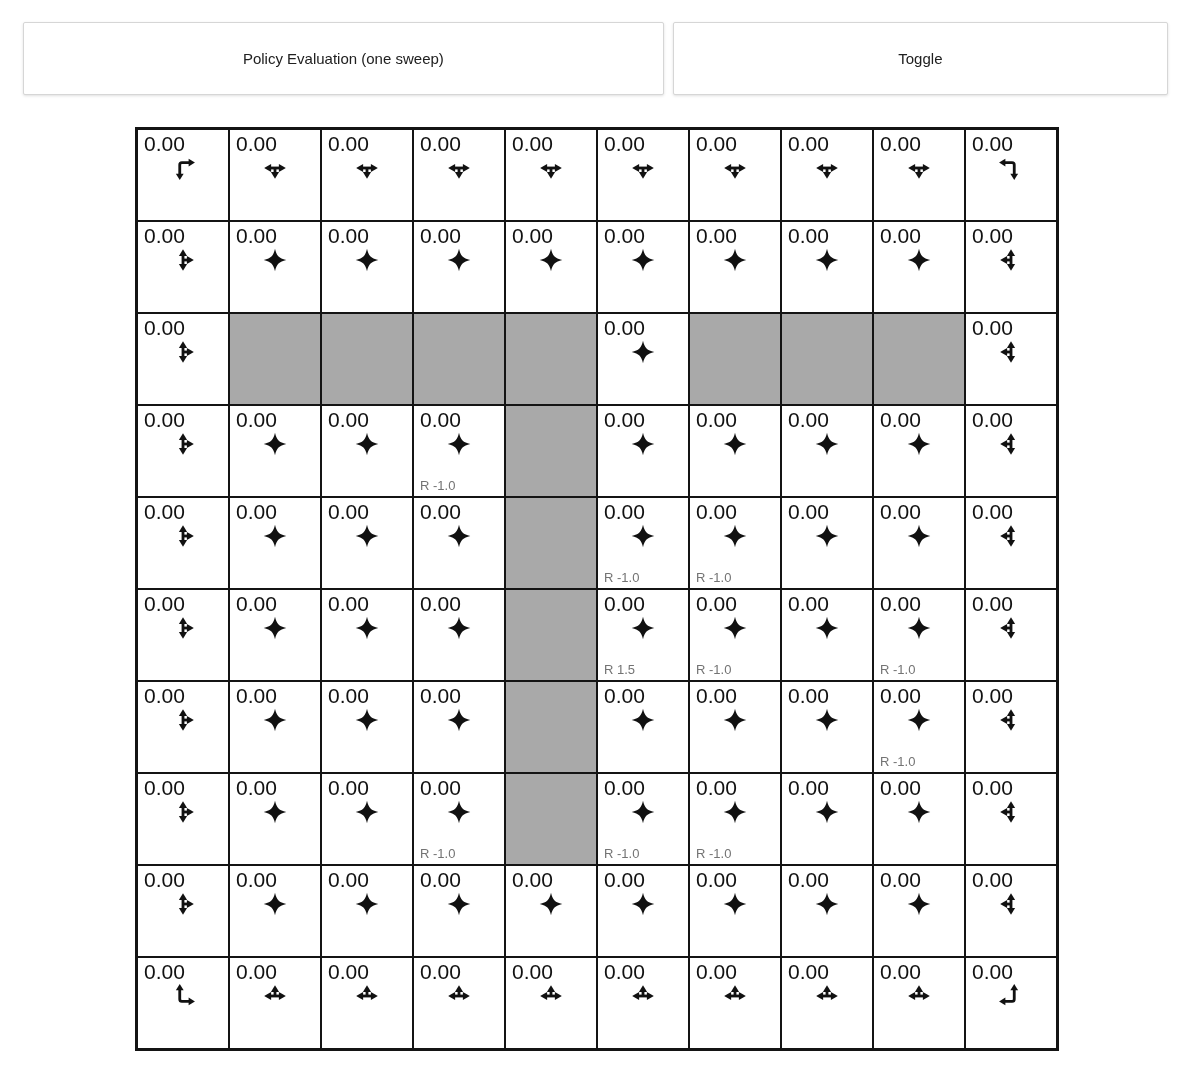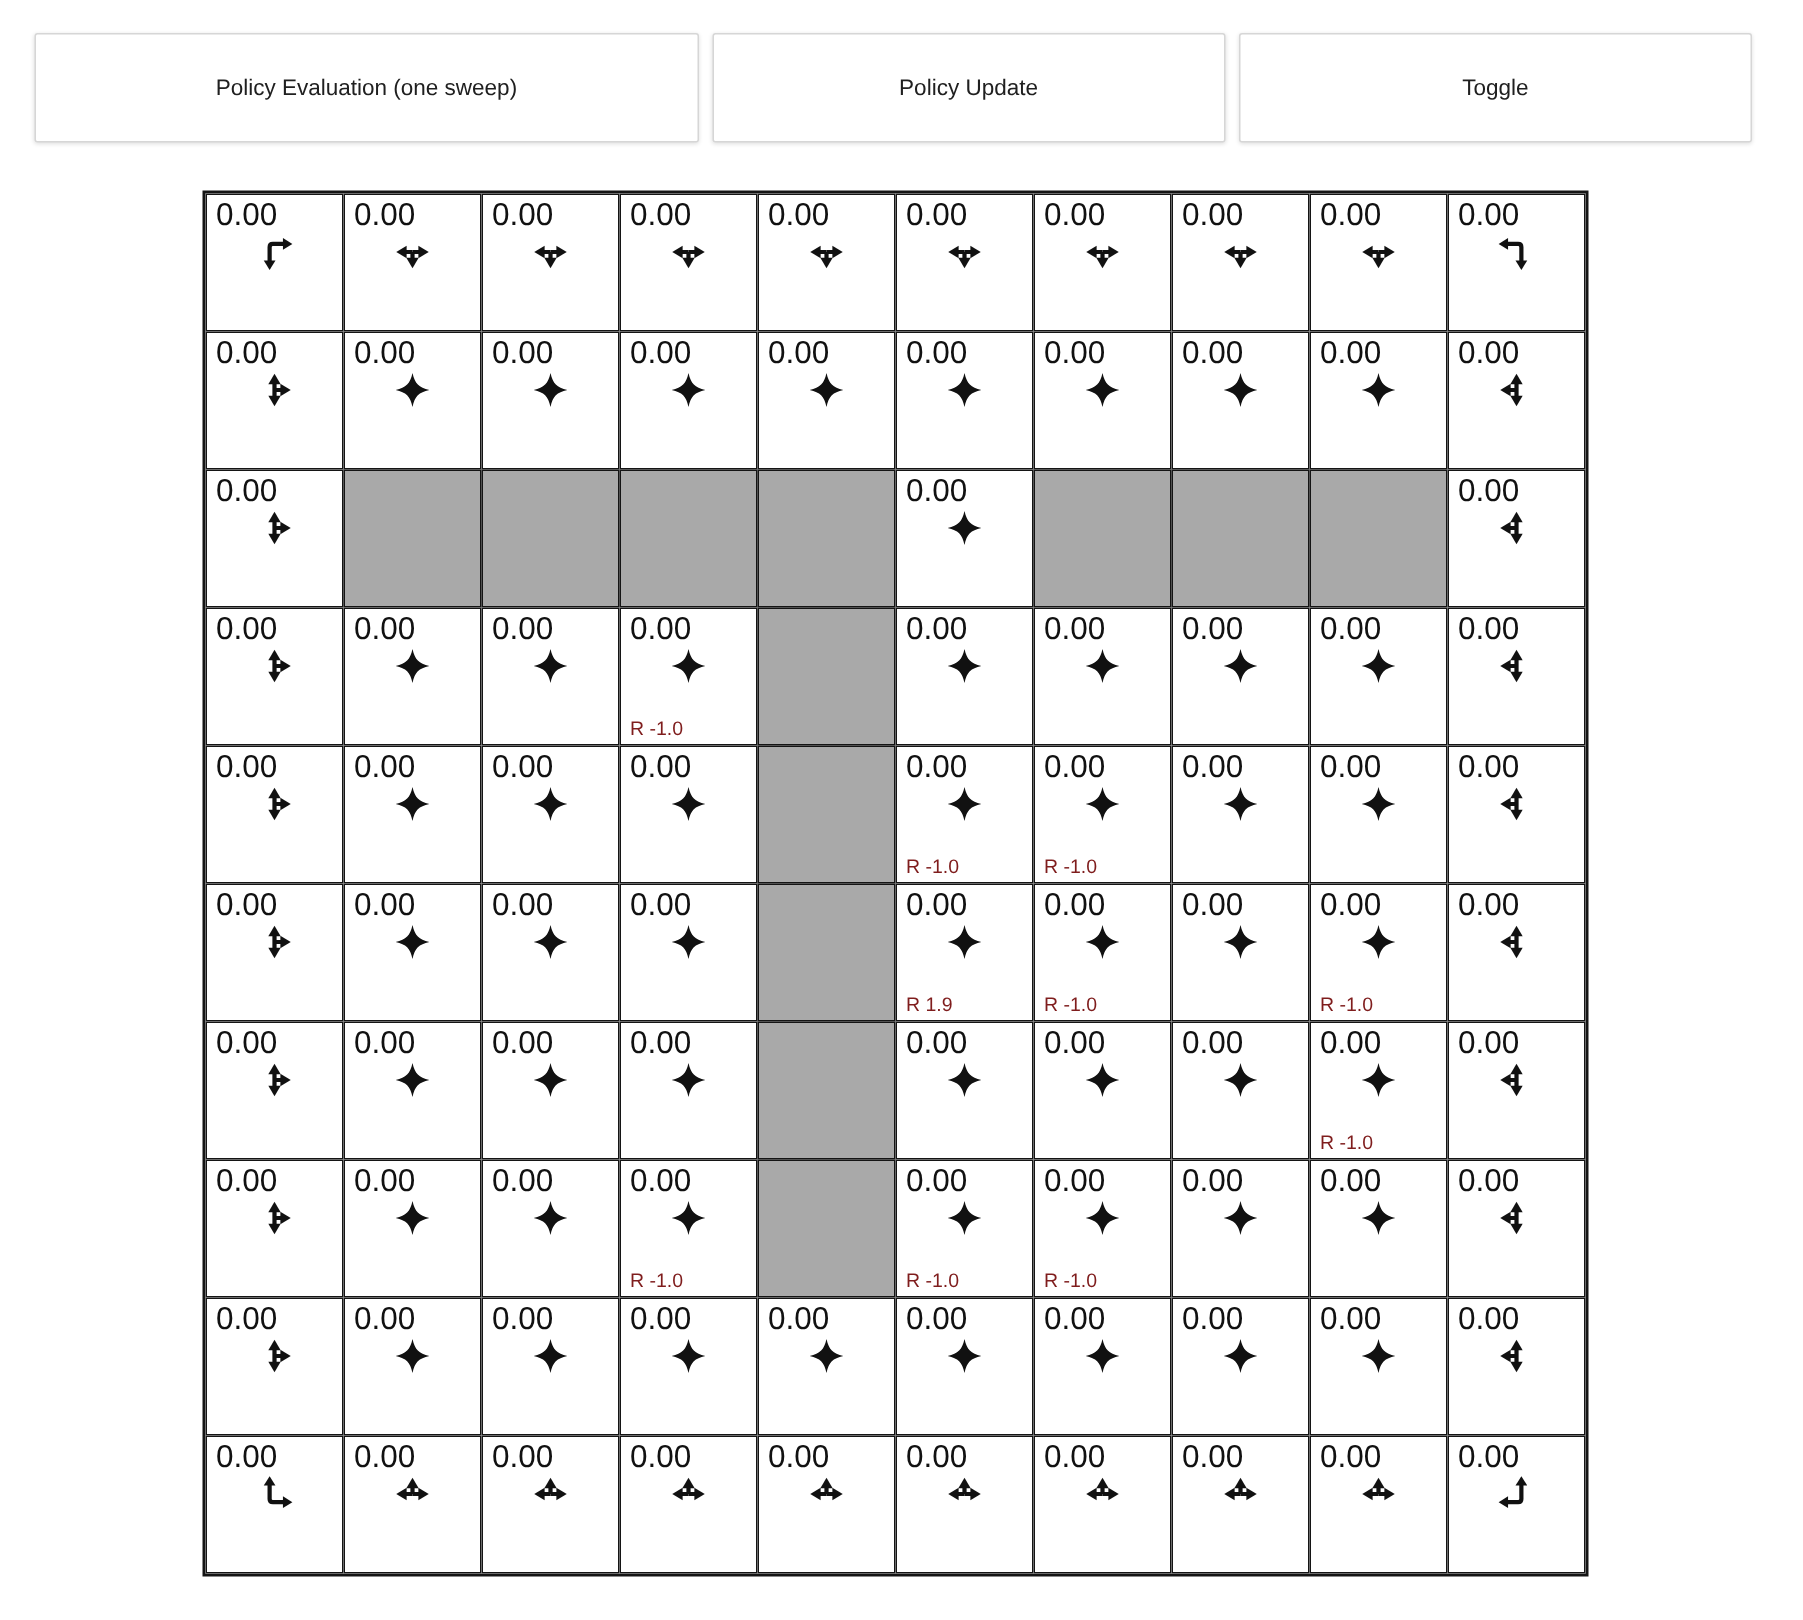--- a/index.html
+++ b/index.html
@@ -18,28 +18,27 @@
     display: grid; grid-template-columns: repeat(10, 92px);
     grid-auto-rows: 92px; border: 2px solid #141414; background: #ffffff; }
   .cell { position: relative; border: 1px solid #141414; background: #ffffff; }
   .cell.wall { background: #a9a9a9; }
   .cell-value { position: absolute; top: 2px; left: 6px; font-size: 21px;
     color: #111111; letter-spacing: 0px; }
   .cell-glyph { position: absolute; top: 25px; left: 0; right: 0;
     display: flex; justify-content: center; }
   .cell-glyph svg { display: block; }
   .cell-reward { position: absolute; bottom: 3px; left: 6px; font-size: 13px;
-    color: #7f1d1d; }
+    color: #737373; }
 </style>
 </head>
 <body>
 
 <div class="toolbar">
   <button class="btn btn-wide">Policy Evaluation (one sweep)</button>
-  <button class="btn">Policy Update</button>
   <button class="btn">Toggle</button>
 </div>
 
 <div class="grid" id="grid">
     <div class="cell">
       <span class="cell-value">0.00</span>
       <span class="cell-glyph">
         <svg width="26" height="26" viewBox="0 0 24 24">
           <path d="M19 7H11Q9 7 9 9V19" stroke="#111111" stroke-width="2.6" fill="none" stroke-linejoin="round"></path>
           <polygon points="23,7 17.2,3.4 17.2,10.6" fill="#111111"></polygon>
@@ -499,21 +498,21 @@
       </span>
     </div>
     <div class="cell wall" style="background: rgb(169, 169, 169);"></div>
     <div class="cell">
       <span class="cell-value">0.00</span>
       <span class="cell-glyph">
         <svg width="26" height="26" viewBox="0 0 24 24">
           <path fill="#111111" d="M12 1.6C13.5 8.2 15.8 10.5 22.4 12 15.8 13.5 13.5 15.8 12 22.4 10.5 15.8 8.2 13.5 1.6 12 8.2 10.5 10.5 8.2 12 1.6Z"></path>
         </svg>
       </span>
-      <span class="cell-reward">R 1.9</span>
+      <span class="cell-reward">R 1.5</span>
     </div>
     <div class="cell">
       <span class="cell-value">0.00</span>
       <span class="cell-glyph">
         <svg width="26" height="26" viewBox="0 0 24 24">
           <path fill="#111111" d="M12 1.6C13.5 8.2 15.8 10.5 22.4 12 15.8 13.5 13.5 15.8 12 22.4 10.5 15.8 8.2 13.5 1.6 12 8.2 10.5 10.5 8.2 12 1.6Z"></path>
         </svg>
       </span>
       <span class="cell-reward">R -1.0</span>
     </div>

